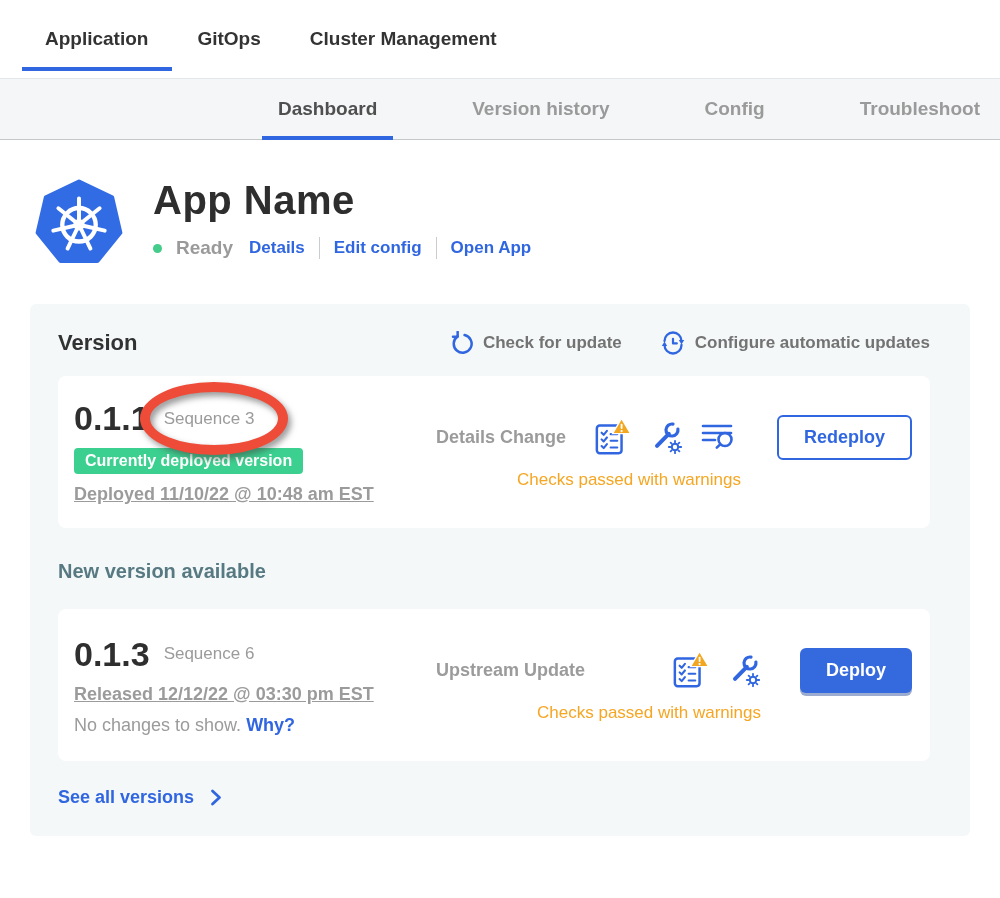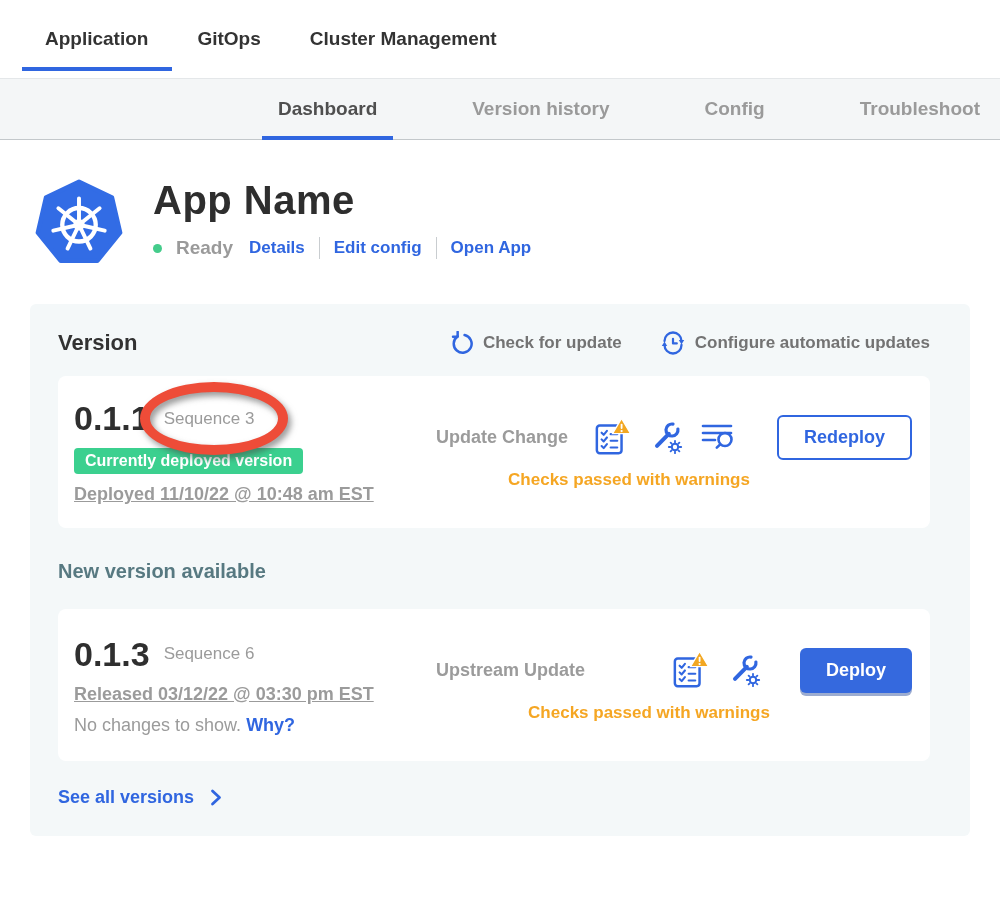--- a/index.html
+++ b/index.html
@@ -51,21 +51,21 @@
     font-size:16px; font-weight:bold; padding:4px 11px; border-radius:4px; }
   .ver-date { margin-top:10px; font-size:18px; font-weight:bold; color:#9b9b9b;text-decoration:underline; }
   .ver-diff { margin-top:10px; font-size:18px; color:#9b9b9b; }
   .ver-diff .why-link { font-weight:bold; color:#3066e0; cursor:pointer; }
 
   .card-right { flex:1; display:flex; flex-direction:column; }
   .action-row { display:flex; align-items:center; }
   .src-type { font-size:18px; font-weight:bold; color:#9b9b9b; margin-left:30px; white-space:nowrap; }
   .icon-group { margin-left:auto; display:flex; align-items:center; gap:17px; }
   .icon-group svg { display:block; cursor:pointer; }
-  .checks-status { margin-top:10px; text-align:center; font-size:17px; font-weight:bold;
+  .checks-status { margin-top:10px; text-align:center; font-size:17px; font-weight:normal;
     color:#f5a623; padding-right:60px; }
 
   .btn { font-family:inherit; font-size:18px; font-weight:bold; border-radius:6px;
     cursor:pointer; margin-left:22px; }
   .btn-outline { background:#fff; border:2px solid #3066e0; color:#3066e0; padding:10px 25px; }
   .btn-solid { background:#3569de; border:none; color:#fff; padding:12px 26px;
     box-shadow:0 3px 0 rgba(35,70,150,0.45); }
 
   .new-version-heading { margin-top:32px; font-size:20px; font-weight:bold; color:#577981; }
   .see-all-row { margin-top:26px; display:flex; align-items:center; gap:16px; cursor:pointer; }
@@ -154,21 +154,21 @@
         <span class="seq-wrap">
           <span class="ver-seq">Sequence 3</span>
           <span class="annotation-ellipse"></span>
         </span>
       </div>
       <span class="deployed-badge">Currently deployed version</span>
       <div class="ver-date">Deployed 11/10/22 @ 10:48 am EST</div>
     </div>
     <div class="card-right">
       <div class="action-row">
-        <span class="src-type">Update Change</span>
+        <span class="src-type">Details Change</span>
         <div class="icon-group">
           <svg width="38" height="40" viewBox="0 0 40 42">
             <rect x="3" y="9" width="26" height="29" rx="3" fill="#fff" stroke="#3066e0" stroke-width="2.6"></rect>
             <g fill="none" stroke="#3066e0" stroke-width="2.2" stroke-linecap="round" stroke-linejoin="round">
               <path d="M8 16.5 l2.2 2.2 3.4-4.2"></path>
                 <path d="M17.5 18 H24.5"></path>
               <path d="M8 23.5 l2.2 2.2 3.4-4.2"></path>
                 <path d="M17.5 25 H24.5"></path>
               <path d="M8 30.5 l2.2 2.2 3.4-4.2"></path>
                 <path d="M17.5 32 H24.5"></path>
@@ -209,21 +209,21 @@
   </div>
 
   <div class="new-version-heading">New version available</div>
 
   <div class="version-card" style="margin-top:26px;">
     <div class="card-left">
       <div class="ver-row">
         <span class="ver-number">0.1.3</span>
         <span class="ver-seq">Sequence 6</span>
       </div>
-      <div class="ver-date">Released 03/12/22 @ 03:30 pm EST</div>
+      <div class="ver-date">Released 12/12/22 @ 03:30 pm EST</div>
       <div class="ver-diff">
         <span>No changes to show.</span>
         <span class="why-link">Why?</span>
       </div>
     </div>
     <div class="card-right">
       <div class="action-row">
         <span class="src-type">Upstream Update</span>
         <div class="icon-group">
           <svg width="38" height="40" viewBox="0 0 40 42">

